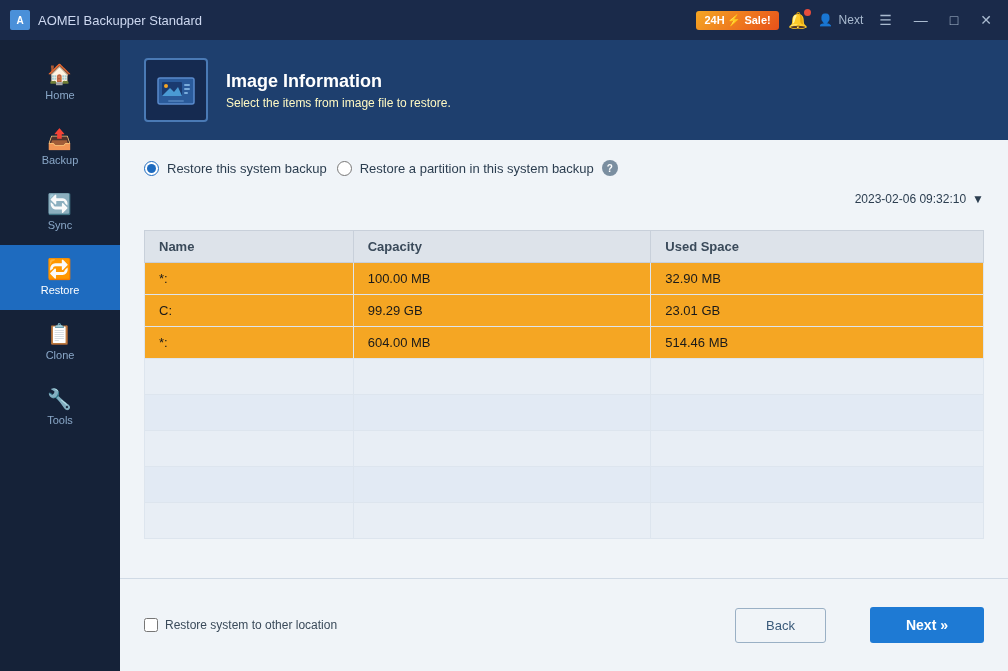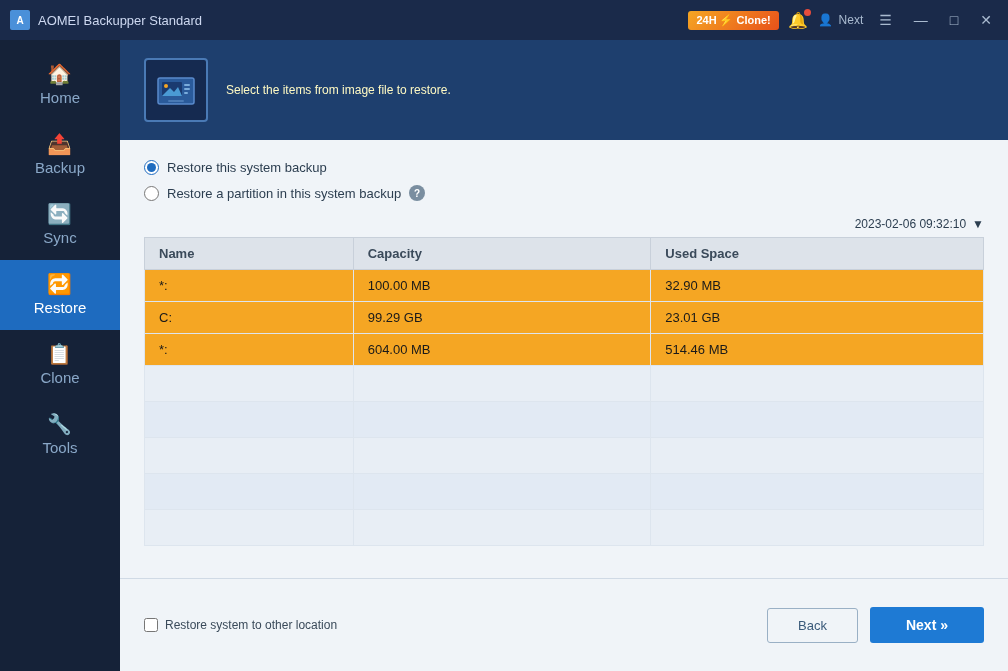--- a/index.html
+++ b/index.html
@@ -122,21 +122,21 @@
       transition: background 0.15s;
     }
     .sidebar-item.active {
       background: #1e6bbf;
       color: white;
     }
     .sidebar-icon {
       font-size: 20px;
       line-height: 1;
     }
-    .sidebar-label { font-size: 15px; }
+    .sidebar-label { font-size: 11px; }
 
     
     .content {
       flex: 1;
       background: #f0f4f8;
       display: flex;
       flex-direction: column;
       overflow: hidden;
     }
 
@@ -174,21 +174,21 @@
     .content-body {
       flex: 1;
       padding: 20px 24px;
       overflow-y: auto;
       background: #f0f4f8;
     }
 
     
     .radio-group {
       display: flex;
-      flex-direction: column;
+      flex-direction: row;
       gap: 10px;
       margin-bottom: 16px;
     }
     .radio-label {
       display: flex;
       align-items: center;
       gap: 8px;
       font-size: 13px;
       color: #2c3e50;
       cursor: pointer;
@@ -210,21 +210,21 @@
       font-size: 10px;
       font-weight: bold;
       cursor: pointer;
     }
 
     
     .date-row {
       display: flex;
       justify-content: flex-end;
       align-items: center;
-      margin-bottom: 6px;
+      margin-bottom: 24px;
       gap: 6px;
     }
     .date-text {
       font-size: 12px;
       color: #2c3e50;
     }
     .date-arrow {
       color: #2c3e50;
       font-size: 12px;
       cursor: pointer;
@@ -302,33 +302,34 @@
     }
     .btn-next {
       background: #1e7ad4;
       border: none;
       color: white;
       font-size: 14px;
       font-weight: 600;
       padding: 10px 36px;
       border-radius: 3px;
       cursor: pointer;
+      margin-left: 32px;
     }
   </style>
 </head>
 <body>
 
 <div class="title-bar">
   <div class="title-bar-left">
     <div class="app-icon">A</div>
     <span>AOMEI Backupper Standard</span>
   </div>
   <div class="title-bar-right">
     <div class="sale-badge">
-      <span>24H ⚡ Clone!</span>
+      <span>24H ⚡ Sale!</span>
     </div>
     <div class="notification-icon">
       🔔<div class="notif-dot"></div>
     </div>
     <div class="login-area">
       <span>👤</span>
       <span>Next</span>
     </div>
     <button class="title-btn">☰</button>
     <button class="title-btn">—</button>
@@ -375,20 +376,21 @@
           <rect x="6" y="12" width="20" height="14" rx="1" fill="#1a3a70"></rect>
           <polygon points="6,26 14,18 18,22 22,17 26,26" fill="#4a9ad4"></polygon>
           <circle cx="10" cy="16" r="2" fill="#f5a623"></circle>
           <rect x="28" y="14" width="6" height="2" rx="1" fill="#7aacdc"></rect>
           <rect x="28" y="18" width="6" height="2" rx="1" fill="#7aacdc"></rect>
           <rect x="28" y="22" width="4" height="2" rx="1" fill="#7aacdc"></rect>
           <rect x="12" y="30" width="16" height="2" rx="1" fill="#4a7ab5"></rect>
         </svg>
       </div>
       <div class="header-text">
+        <h2>Image Information</h2>
         <p>Select the items from image file to restore.</p>
       </div>
     </div>
 
     <div class="content-body">
 
       <div class="radio-group">
         <label class="radio-label">
           <input type="radio" name="restore-type" checked="" style="">
           <span>Restore this system backup</span>

